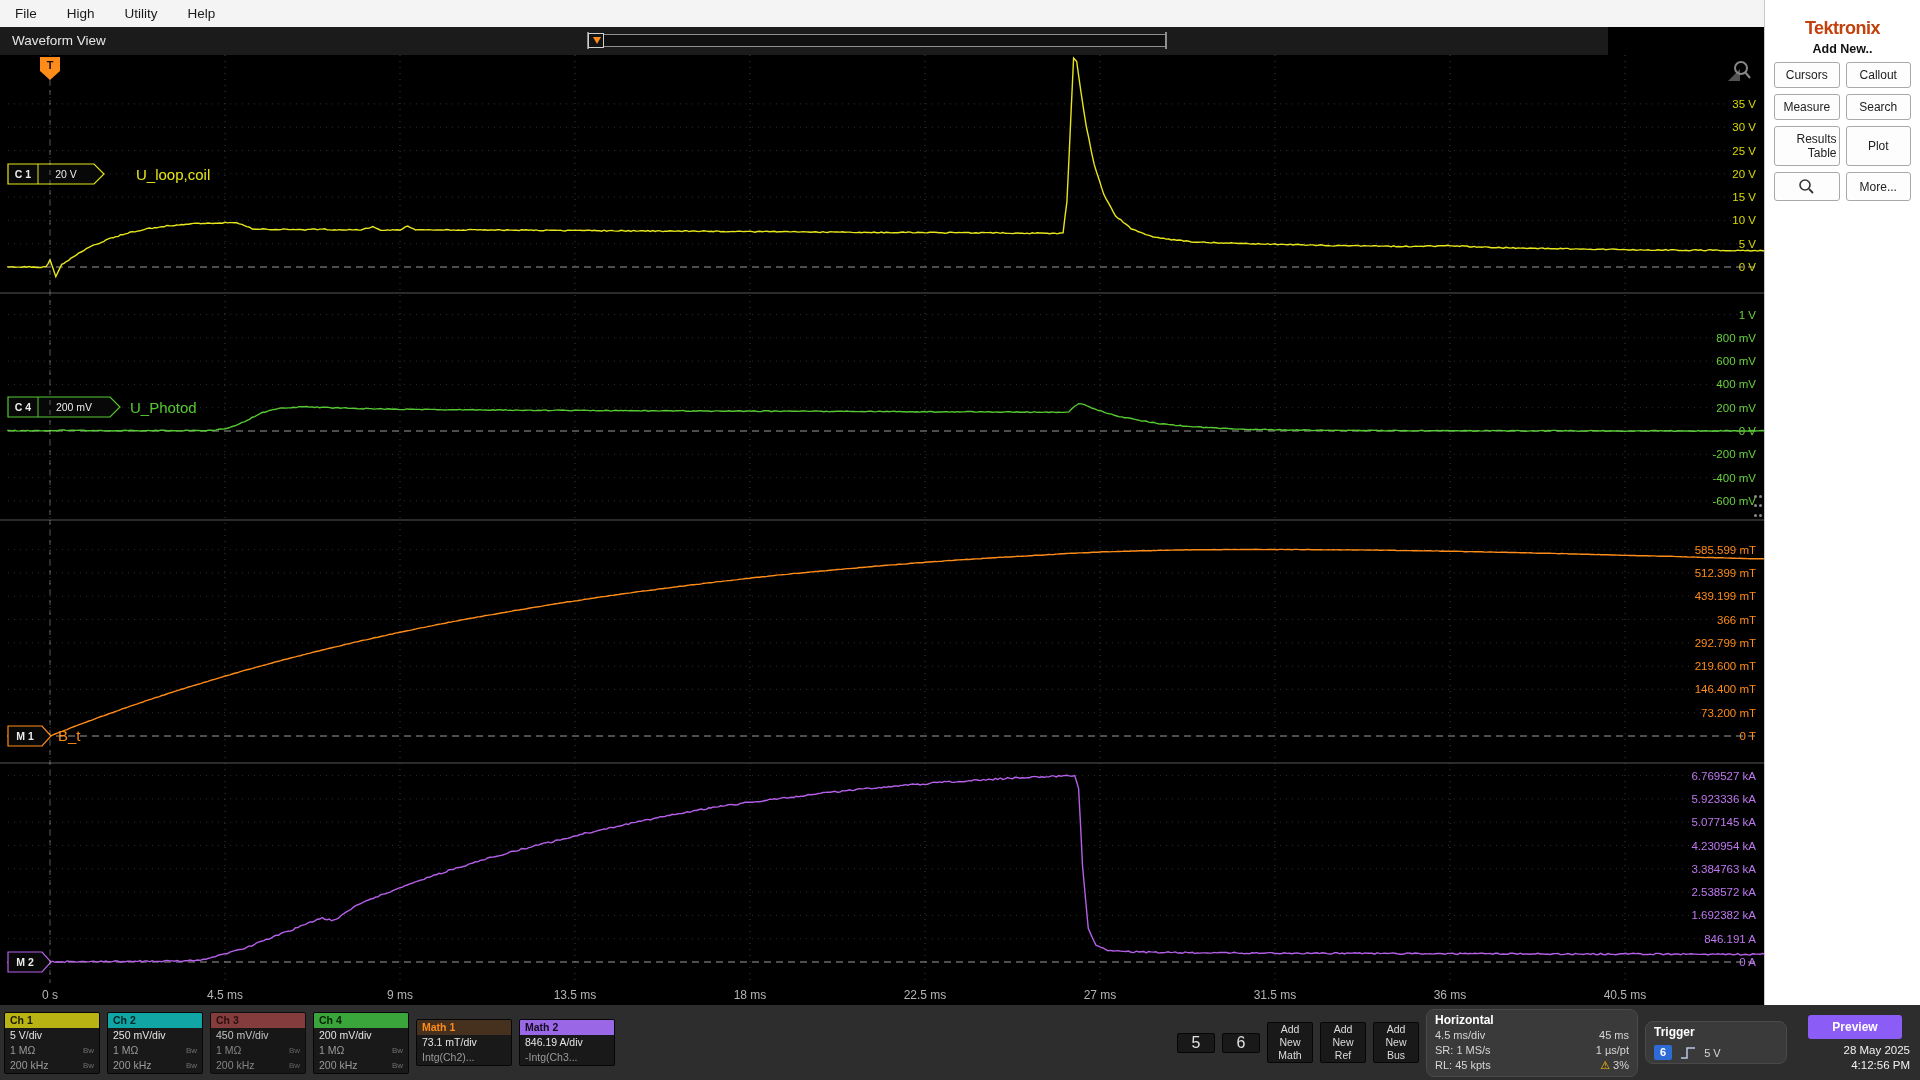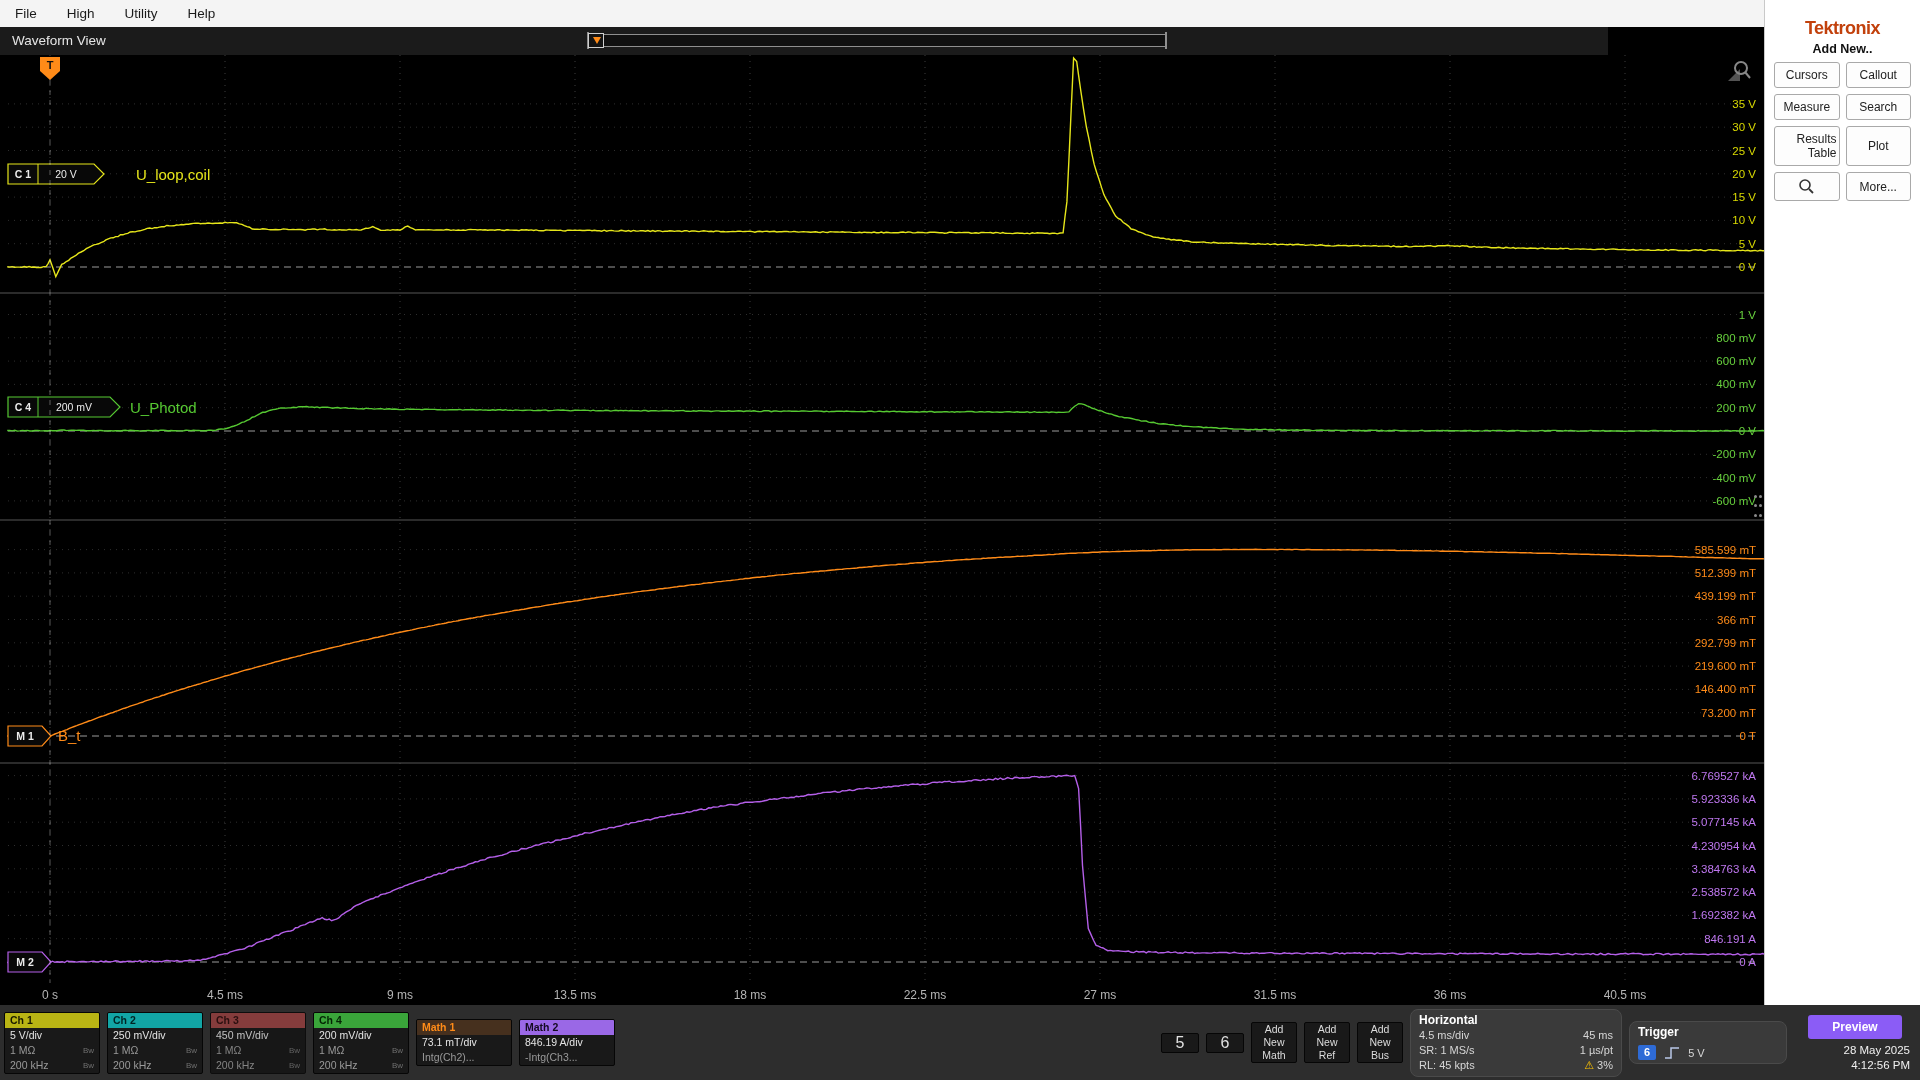--- a/index.html
+++ b/index.html
@@ -59,21 +59,21 @@
             color:#e0e0e0; font-size:16px; display:flex; align-items:center; justify-content:center; }
   .addbtn { width:46px; background:#191919; border:1px solid #060606; border-radius:2px;
             color:#dcdcdc; font-size:10.5px; text-align:center;
             display:flex; flex-direction:column; align-items:center; justify-content:center; line-height:13px; }
   .panel { background:#3a3a3a; border:1px solid #4a4a4a; border-radius:8px; padding:3px 8px;
            color:#d6d6d6; font-size:11px; }
   .panel .ptitle { font-size:12px; font-weight:bold; color:#fff; margin-bottom:1px; }
   .panel-h { width:212px; }
   .prow { display:flex; justify-content:space-between; line-height:15px; }
   .warn { color:#ffc400; font-size:11px; margin-right:3px; }
-  .panel-t { width:158px; }
+  .panel-t { width:142px; }
   .trig-row { display:flex; align-items:center; gap:8px; margin-top:6px; }
   .trig-src { background:#2e6bd6; color:#fff; font-weight:bold; font-size:11px;
               border-radius:2px; padding:0 6px; line-height:15px; }
   .panel-a { width:152px; }
   .arow { line-height:15px; display:flex; gap:16px; }
   .right-zone { width:122px; display:flex; flex-direction:column; align-items:center; }
   .preview { width:94px; height:24px; background:#8b5cf6; border:none; border-radius:3px;
              color:#fff; font-weight:bold; font-size:12px; margin:2px 0 4px; }
   .dt { font-size:11.5px; color:#f0f0f0; line-height:15px; text-align:right; width:100%; padding-right:6px; }
 </style>

